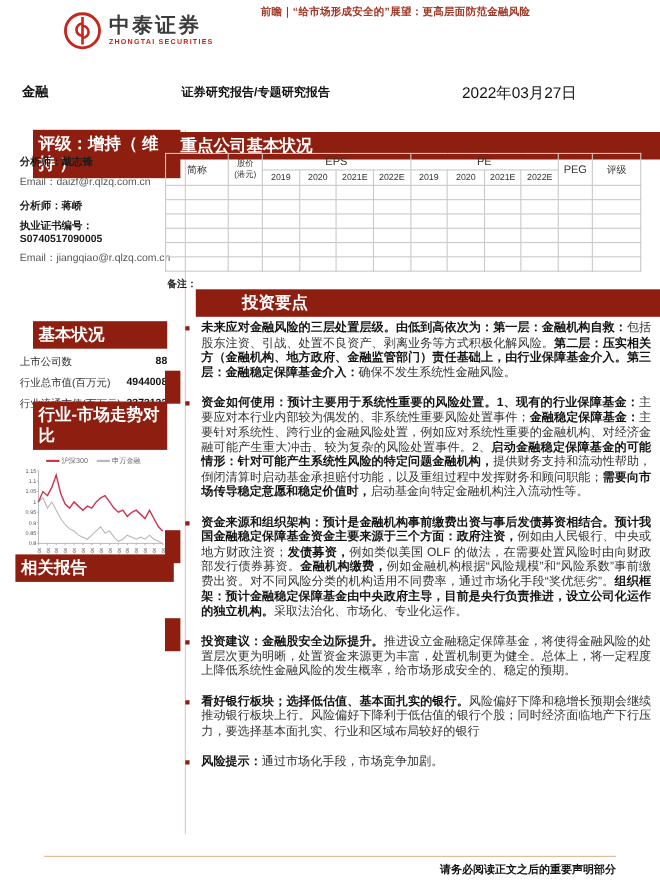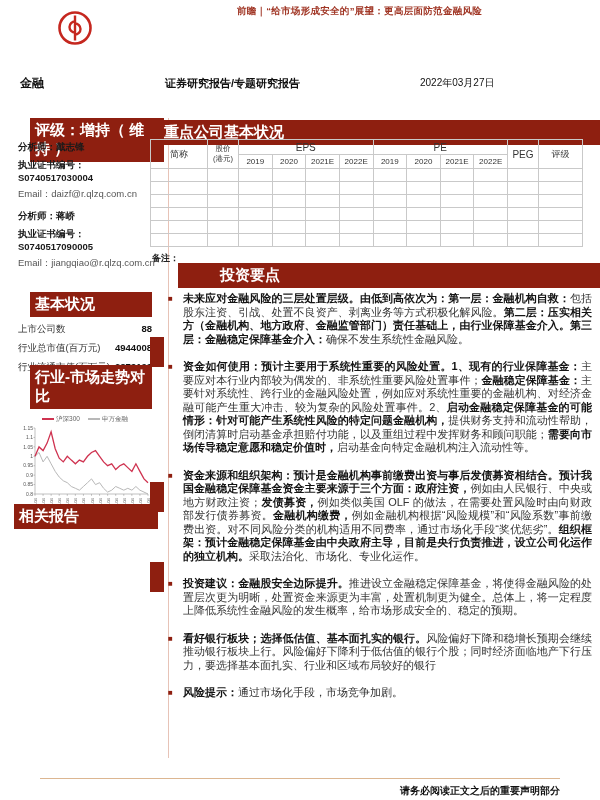--- a/index.html
+++ b/index.html
@@ -11,21 +11,21 @@
              color:#a03524;letter-spacing:.3px;}
   .logo{position:absolute;top:10px;left:57px;display:flex;align-items:center;}
   .logo-icon{width:36px;height:36px;margin-right:6px;}
   .logo-texts{display:flex;flex-direction:column;line-height:1;}
   .logo-cn{font-size:19px;font-weight:bold;color:#3c3c3c;letter-spacing:2px;}
   .logo-en{font-size:6.5px;color:#c5271f;letter-spacing:1.1px;margin-top:3px;font-weight:bold;}
 
   
   .meta-industry{position:absolute;top:75px;left:20px;font-size:12px;font-weight:bold;color:#111;}
   .meta-type{position:absolute;top:76px;left:165px;font-size:11px;font-weight:bold;color:#111;}
-  .meta-date{position:absolute;top:76px;left:420px;font-size:10px;color:#111;}
+  .meta-date{position:absolute;top:76px;left:420px;font-size:14px;color:#111;}
 
   
   .sbar{background:#8e1f10;color:#fff;font-weight:bold;font-size:15px;padding:3px 5px;margin-left:12px;}
   .side-rating{position:absolute;top:118px;left:18px;width:124px;}
   .analysts{position:absolute;top:141px;left:18px;width:138px;}
   .analysts .ln{font-size:9.5px;margin-bottom:5px;}
   .analysts .ln.b{font-weight:bold;color:#1a1a1a;}
   .analysts .ln.e{color:#555;margin-bottom:9px;}
   .side-basic{position:absolute;top:292px;left:18px;width:134px;}
   .kv{display:flex;justify-content:space-between;font-size:9.5px;margin-top:6px;color:#333;}
@@ -69,30 +69,33 @@
 
   <div class="top-title">前瞻｜“给市场形成安全的”展望：更高层面防范金融风险</div>
 
   <div class="logo">
     <svg class="logo-icon" viewBox="0 0 36 36">
       <circle cx="18" cy="18" r="15.5" fill="none" stroke="#c5271f" stroke-width="2.6"></circle>
       <path d="M18 5.5 V30.5" stroke="#c5271f" stroke-width="2.4" fill="none"></path>
       <path d="M18 11.5 a5.5 5.5 0 1 0 0 11" stroke="#c5271f" stroke-width="2.4" fill="none"></path>
       <path d="M18 24.5 a5.5 5.5 0 1 0 0 -11" stroke="#c5271f" stroke-width="2.4" fill="none"></path>
     </svg>
+    <div class="logo-texts">
+      <span class="logo-cn">中泰证券</span>
+      <span class="logo-en">ZHONGTAI SECURITIES</span>
+    </div>
   </div>
 
   <div class="meta-industry">金融</div>
   <div class="meta-type">证券研究报告/专题研究报告</div>
   <div class="meta-date">2022年03月27日</div>
 
   <div class="side-rating sbar">评级：增持（ 维持 ）</div>
   <div class="analysts">
       <div class="ln b">分析师：戴志锋</div>
-      <div class="ln b">执业证书编号：S0740517030004</div>
       <div class="ln e">Email：daizf@r.qlzq.com.cn</div>
       <div class="ln b">分析师：蒋峤</div>
       <div class="ln b">执业证书编号：S0740517090005</div>
       <div class="ln e">Email：jiangqiao@r.qlzq.com.cn</div>
     </div>
 
   <div class="side-basic">
     <div class="sbar">基本状况</div>
     <div>
         <div class="kv">

